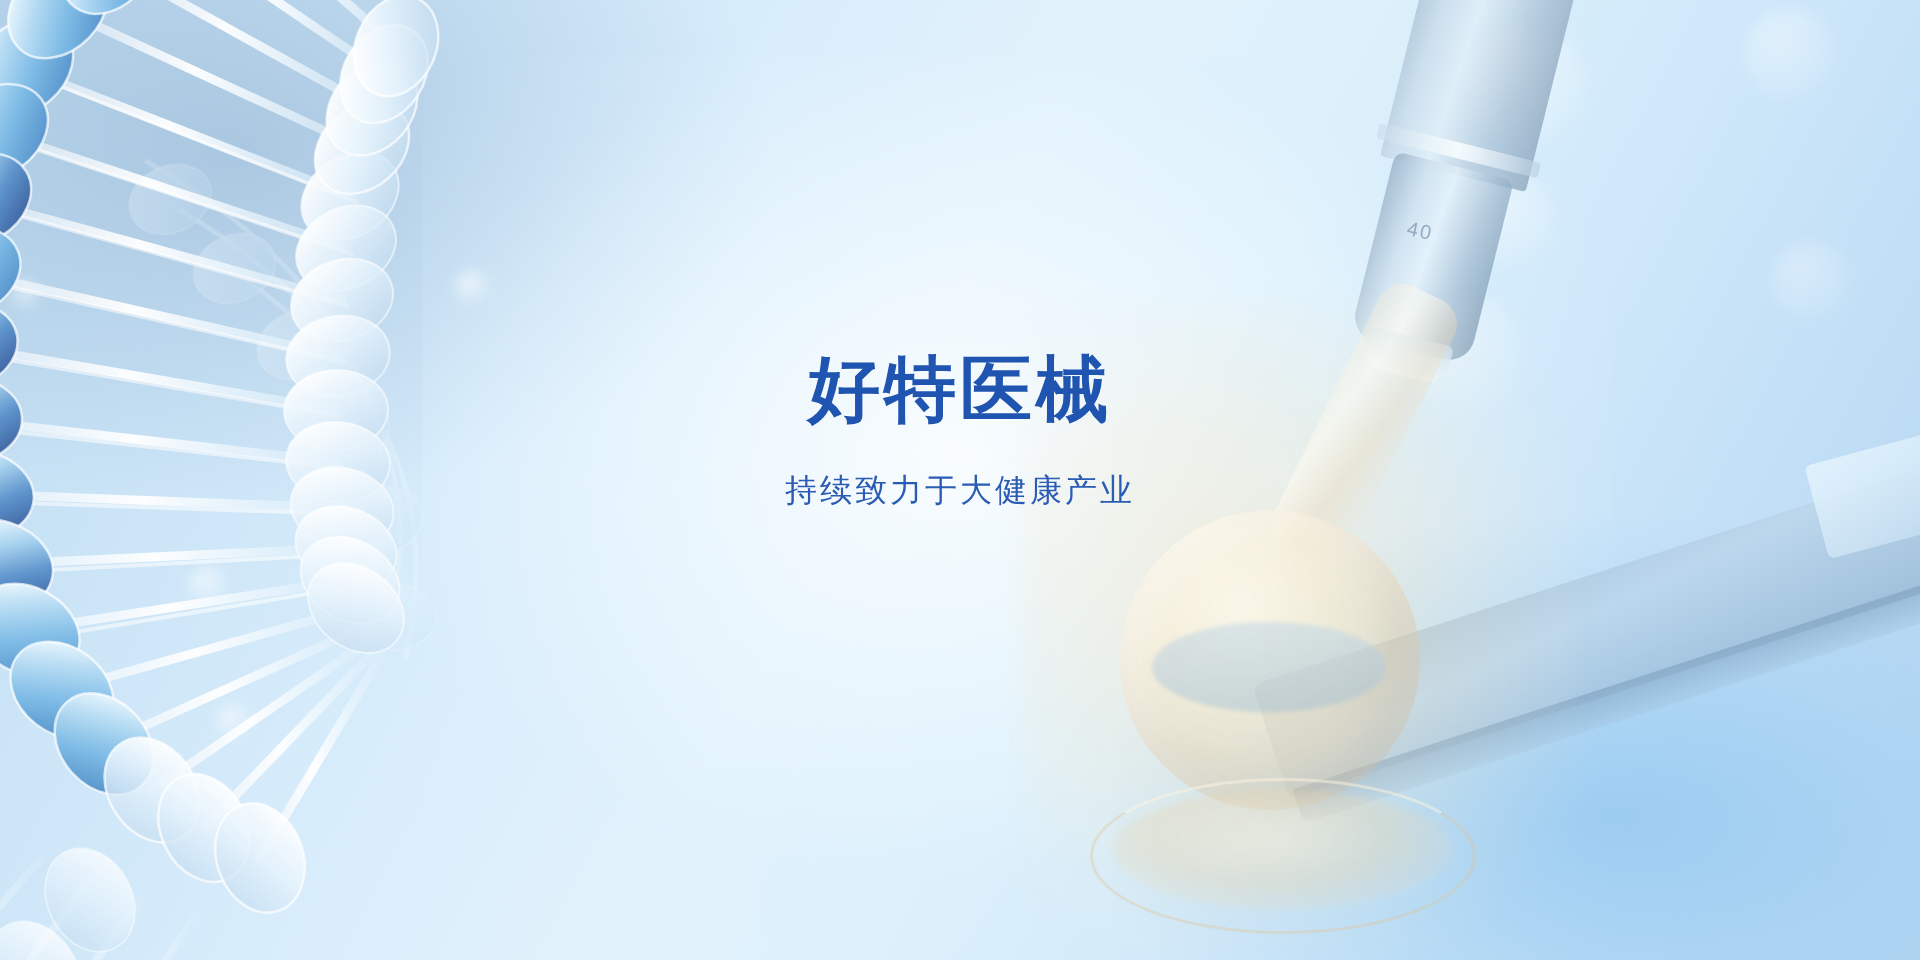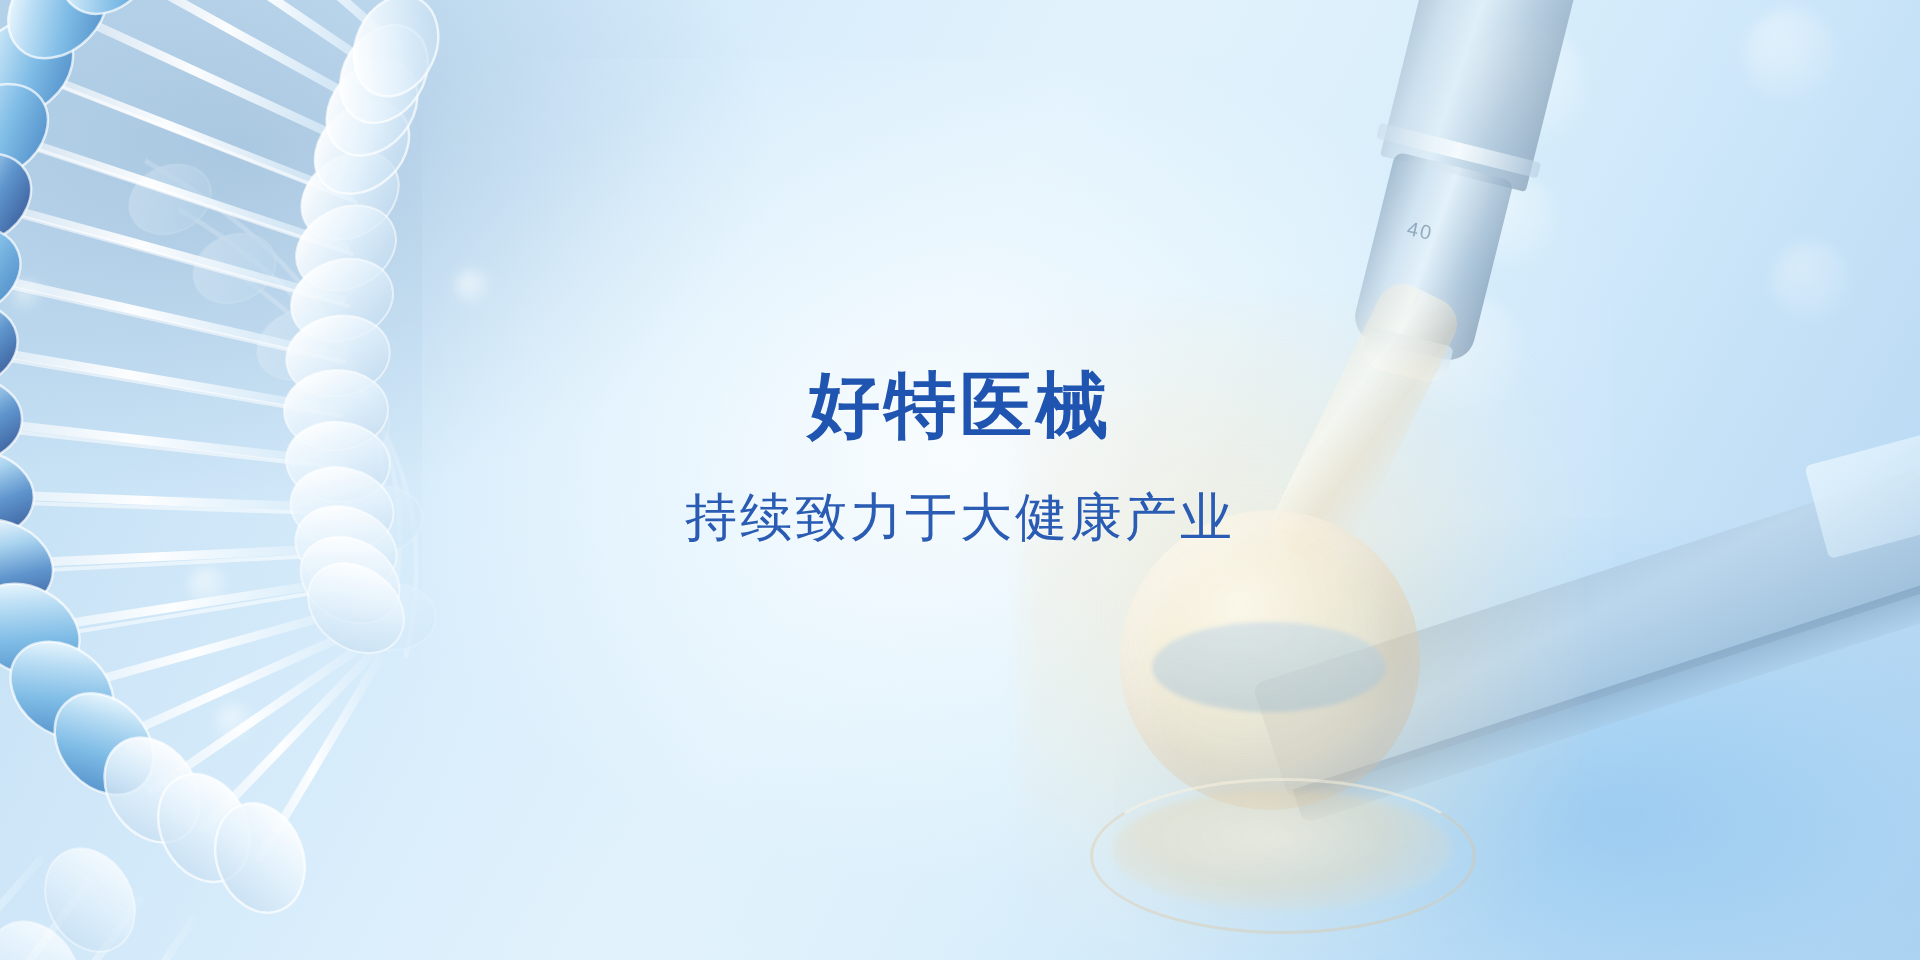--- a/index.html
+++ b/index.html
@@ -85,35 +85,35 @@
         rgba(232,246,255,0.10) 80%,
         rgba(255,255,255,0) 100%);
     filter: blur(6px);
   }
 
   
   .hero-text {
     position: absolute;
     left: 0;
     right: 0;
-    top: 368px;
+    top: 352px;
     text-align: center;
     z-index: 40;
   }
   .hero-title {
     font-size: 72px;
     font-weight: 700;
     letter-spacing: 4px;
     color: #1f55b0;
     line-height: 1.04;
     margin: 0;
     text-shadow: 0 1px 2px rgba(255,255,255,0.55);
   }
   .hero-subtitle {
-    font-size: 52px;
+    font-size: 32px;
     font-weight: 400;
     letter-spacing: 3px;
     color: #2a5cb4;
     line-height: 1.1;
     margin: 46px 0 0 0;
     text-shadow: 0 1px 2px rgba(255,255,255,0.5);
   }
   .hero-tagline {
     font-size: 48px;
     font-weight: 700;

